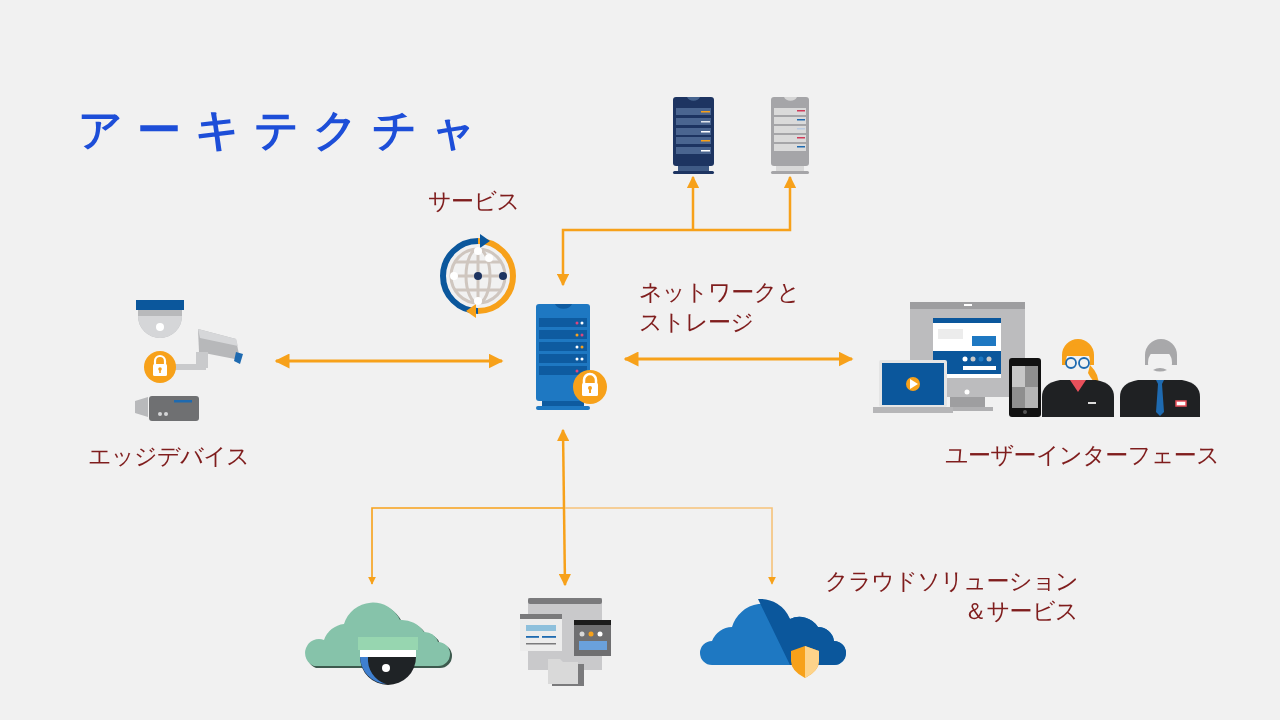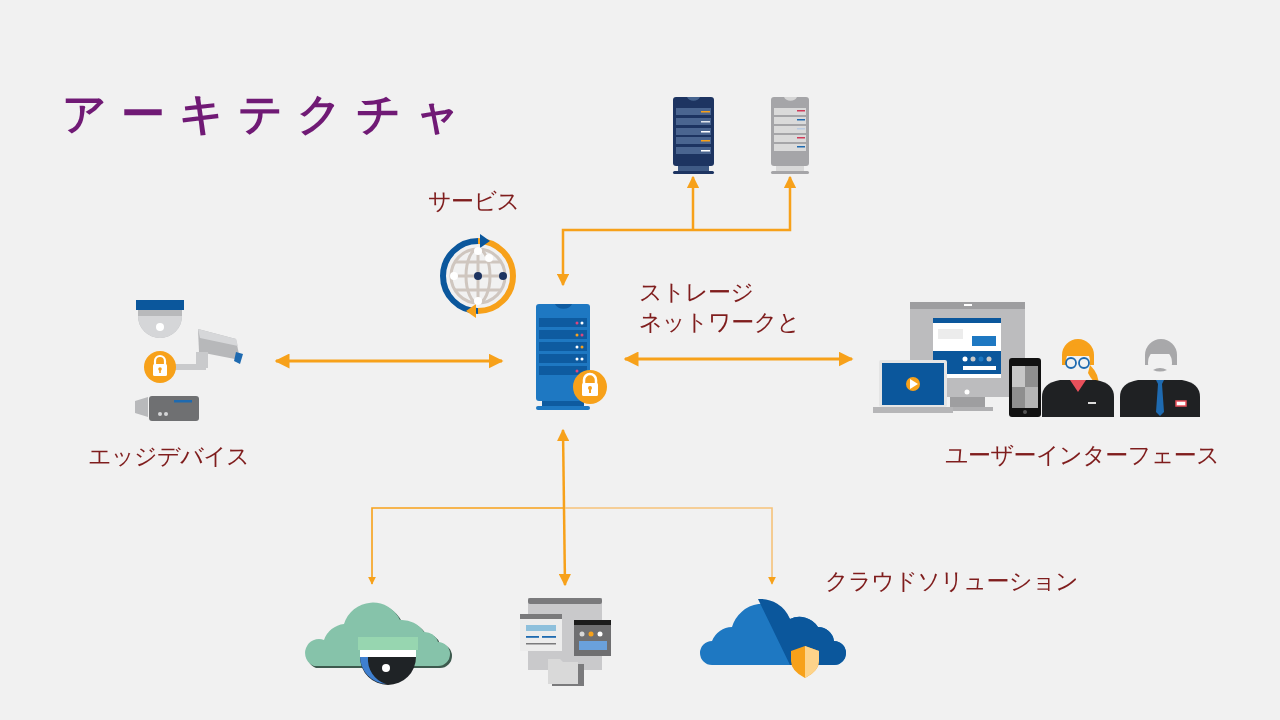--- a/index.html
+++ b/index.html
@@ -5,21 +5,21 @@
   html, body { margin: 0; padding: 0; }
   body {
     width: 1280px; height: 720px; overflow: hidden;
     background: #f1f1f1;
     font-family: "DejaVu Sans", "Liberation Sans", sans-serif;
     position: relative;
   }
   .title {
     position: absolute; left: 62px; top: 84px;
     font-size: 44px; font-weight: bold; letter-spacing: 14px;
-    color: #701a75; margin: 0; line-height: 60px; white-space: nowrap;
+    color: #1d4ed8; margin: 16px; line-height: 60px; white-space: nowrap;
   }
   .label {
     position: absolute; color: #7f1d1d; font-size: 23px;
     line-height: 30px; white-space: nowrap; letter-spacing: -0.5px;
   }
   .label.center { text-align: right; }
   #lbl-service  { left: 428px; top: 186px; }
   #lbl-network  { left: 639px; top: 277px; }
   #lbl-edge     { left: 88px;  top: 441px; }
   #lbl-ui       { left: 945px; top: 440px; }
@@ -28,27 +28,28 @@
   svg.diagram { position: absolute; left: 0; top: 0; }
   .icon { position: absolute; }
 </style>
 </head>
 <body>
 
 <h1 class="title">アーキテクチャ</h1>
 
 <div class="label" id="lbl-service">サービス</div>
 <div class="label" id="lbl-network">
+  <span class="line">ネットワークと</span>
   <span class="line">ストレージ</span>
-  <span class="line">ネットワークと</span>
 </div>
 <div class="label" id="lbl-edge">エッジデバイス</div>
 <div class="label" id="lbl-ui">ユーザーインターフェース</div>
 <div class="label center" id="lbl-cloud">
   <span class="line">クラウドソリューション</span>
+  <span class="line">＆サービス</span>
 </div>
 
 <svg class="diagram" width="1280" height="720" viewBox="0 0 1280 720">
   <defs>
     <marker id="ah" viewBox="0 0 10 10" refX="9" refY="5" markerWidth="5" markerHeight="5" orient="auto-start-reverse">
       <path d="M0,0 L10,5 L0,10 z" fill="#f7a11a"></path>
     </marker>
   </defs>
 
   <g stroke="#f7a11a" fill="none">

